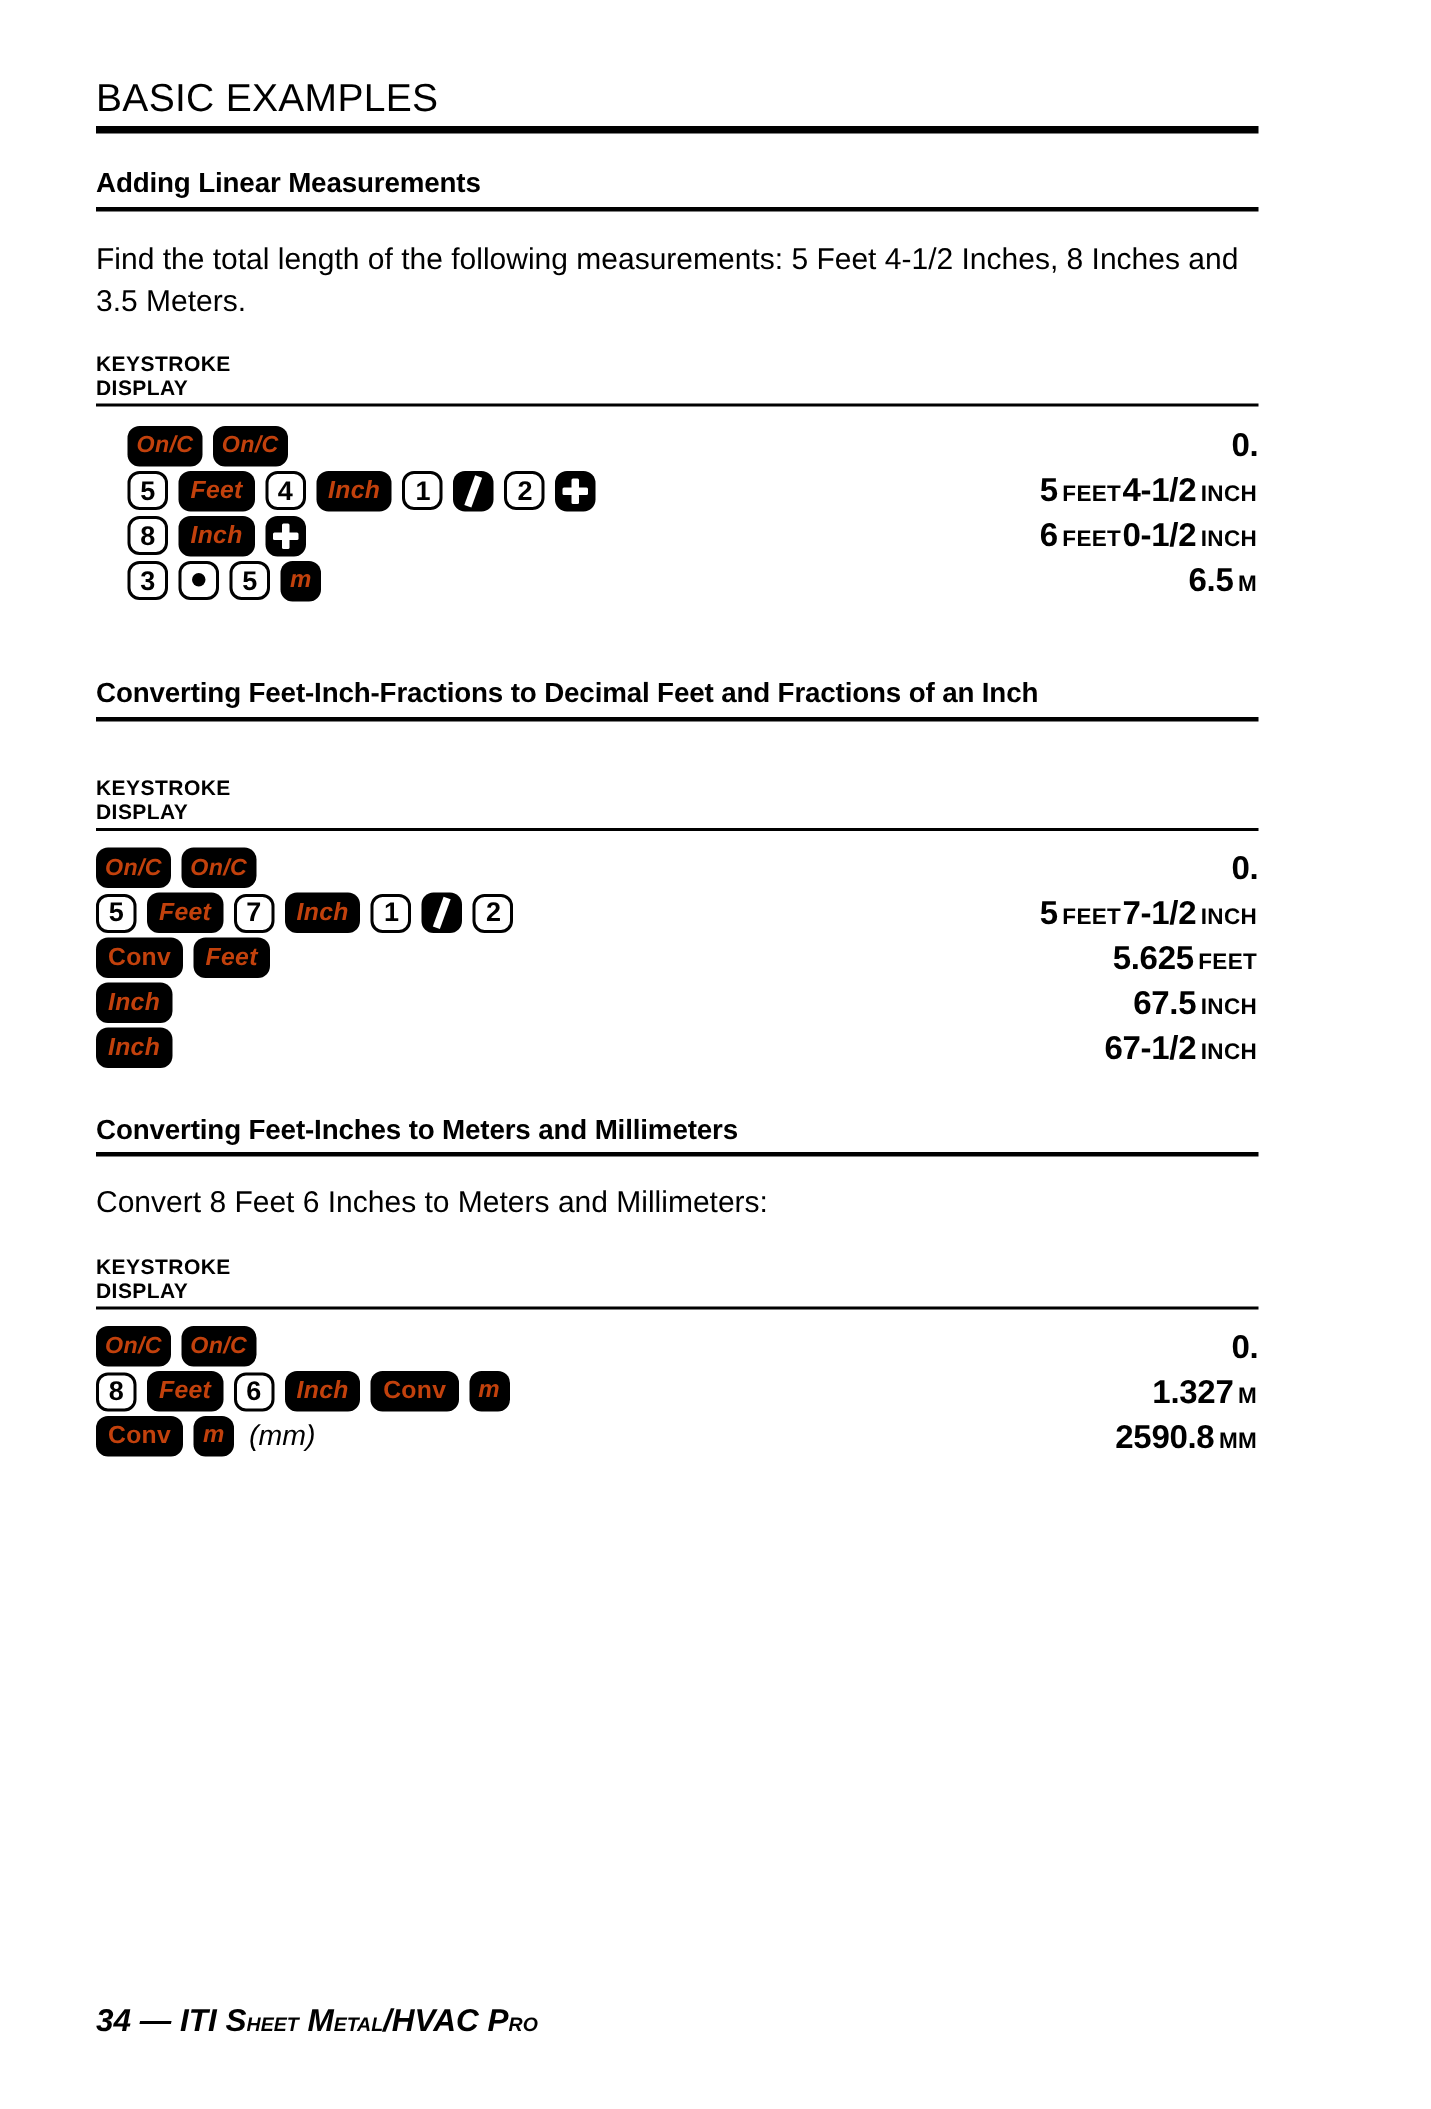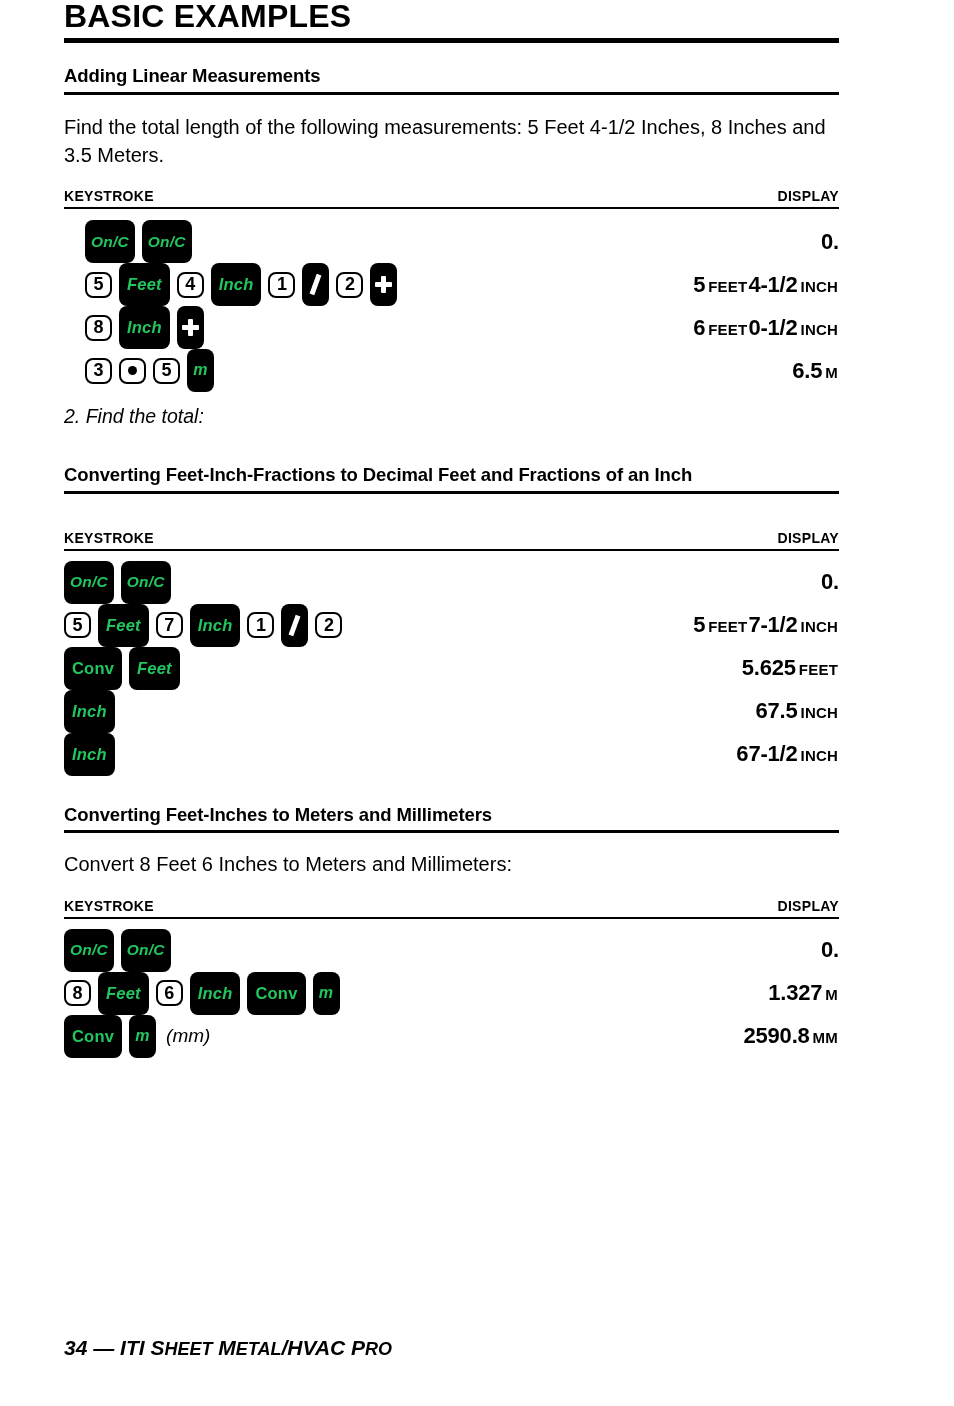--- a/index.html
+++ b/index.html
@@ -18,24 +18,25 @@
   .page {
     position: absolute;
     left: 64px;
     top: 0;
     width: 775px;
     height: 1406px;
   }
 
   
   .page-title {
-    font-size: 32px;
-    font-weight: bold;
+    font-size: 26px;
+    font-weight: normal;
     letter-spacing: 0.2px;
     margin: 0;
+    padding-top: 52px;
     line-height: 1.0;
   }
   .rule-thick {
     border-bottom: 5px solid #000;
     margin-top: 6px;
   }
   .section-title {
     font-size: 18.5px;
     font-weight: bold;
     line-height: 1.22;
@@ -63,20 +64,21 @@
   }
 
   
   .col-head {
     display: flex;
     justify-content: space-between;
     align-items: baseline;
     font-size: 14px;
     font-weight: bold;
     letter-spacing: 0.3px;
+    flex-direction: column;
   }
 
   
   .ks-row {
     display: flex;
     align-items: center;
     justify-content: space-between;
     min-height: 30px;
   }
   .ks-keys {
@@ -108,23 +110,23 @@
     border: 2.5px solid #000;
     border-radius: 8px;
     background: #fff;
     color: #000;
     font-size: 18px;
     font-weight: bold;
     padding-bottom: 1px;
   }
   
   .key.fn {
-    height: 43px;
+    height: 27px;
     background: #000;
-    color: #22c55e;
+    color: #c2410c;
     border-radius: 8px;
     font-size: 16.5px;
     font-weight: bold;
     font-style: italic;
     padding: 0 8px 1px 8px;
     letter-spacing: 0.2px;
   }
   .key.fn.upright { font-style: normal; }
   .key.fn.sq {
     width: 27px;
@@ -220,21 +222,21 @@
   
   .footer {
     position: absolute;
     left: 64px;
     top: 1336px;
     font-size: 21px;
     font-weight: bold;
     font-style: italic;
     white-space: nowrap;
   }
-  .footer .sc { font-size: 18px; }
+  .footer .sc { font-size: 13px; }
 </style>
 </head>
 <body>
 
 <div class="page">
 
   <h1 class="page-title">BASIC EXAMPLES</h1>
   <div class="rule-thick"></div>
 
   <div style="height:22px"></div>
@@ -304,21 +306,20 @@
         </span>
       <span class="key num">5</span>
       <span class="key fn m-key">m</span>
     </span>
     <span class="ks-display">
       <span class="dv-num">6.5</span><span class="dv-unit">M</span>
     </span>
   </div>
 
   <div style="height:13px"></div>
-  <p class="step-text">2. Find the total:</p>
 
 
   <div style="height:36px"></div>
   <h2 class="section-title">Converting Feet-Inch-Fractions to Decimal Feet and Fractions of an Inch</h2>
   <div class="rule-med"></div>
 
   <div style="height:17px"></div>
 
   <div style="height:19px"></div>
   <div class="col-head">

